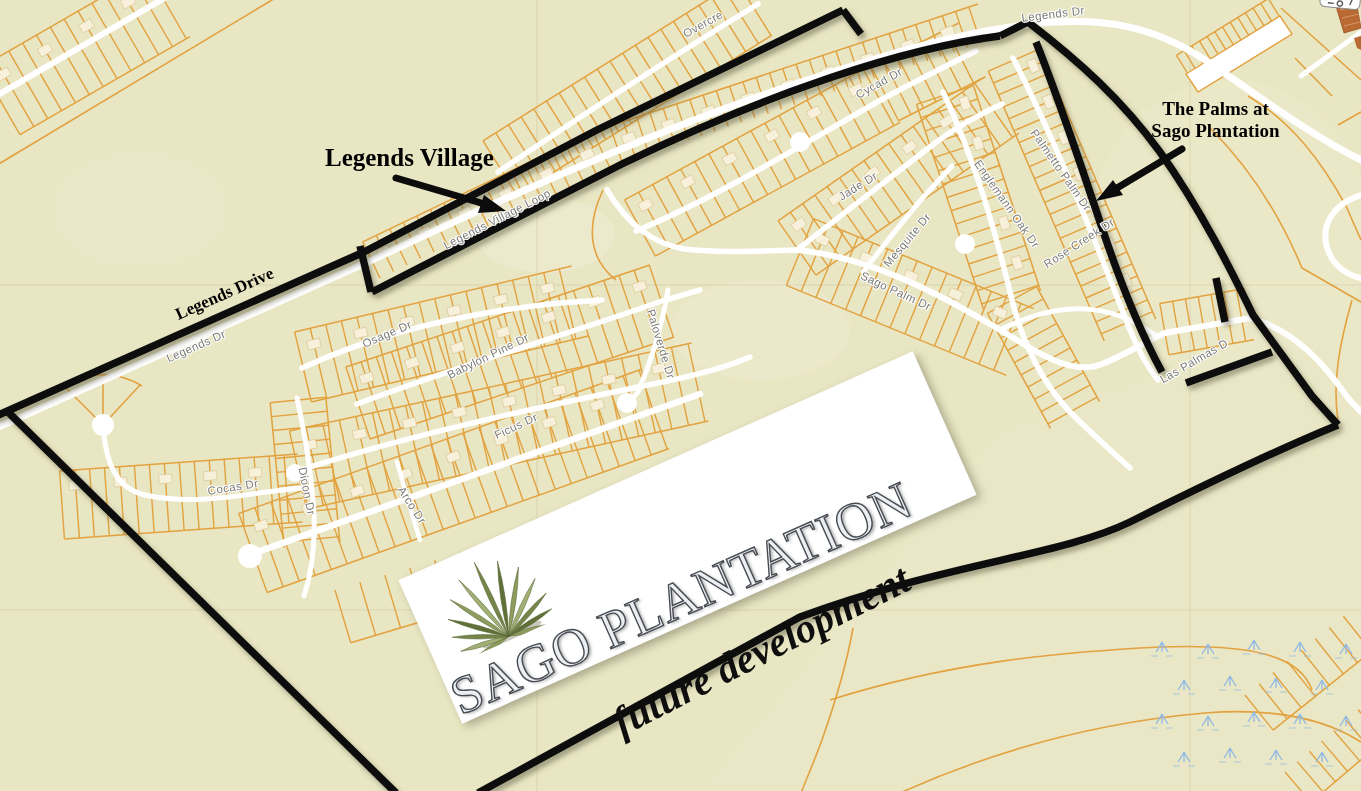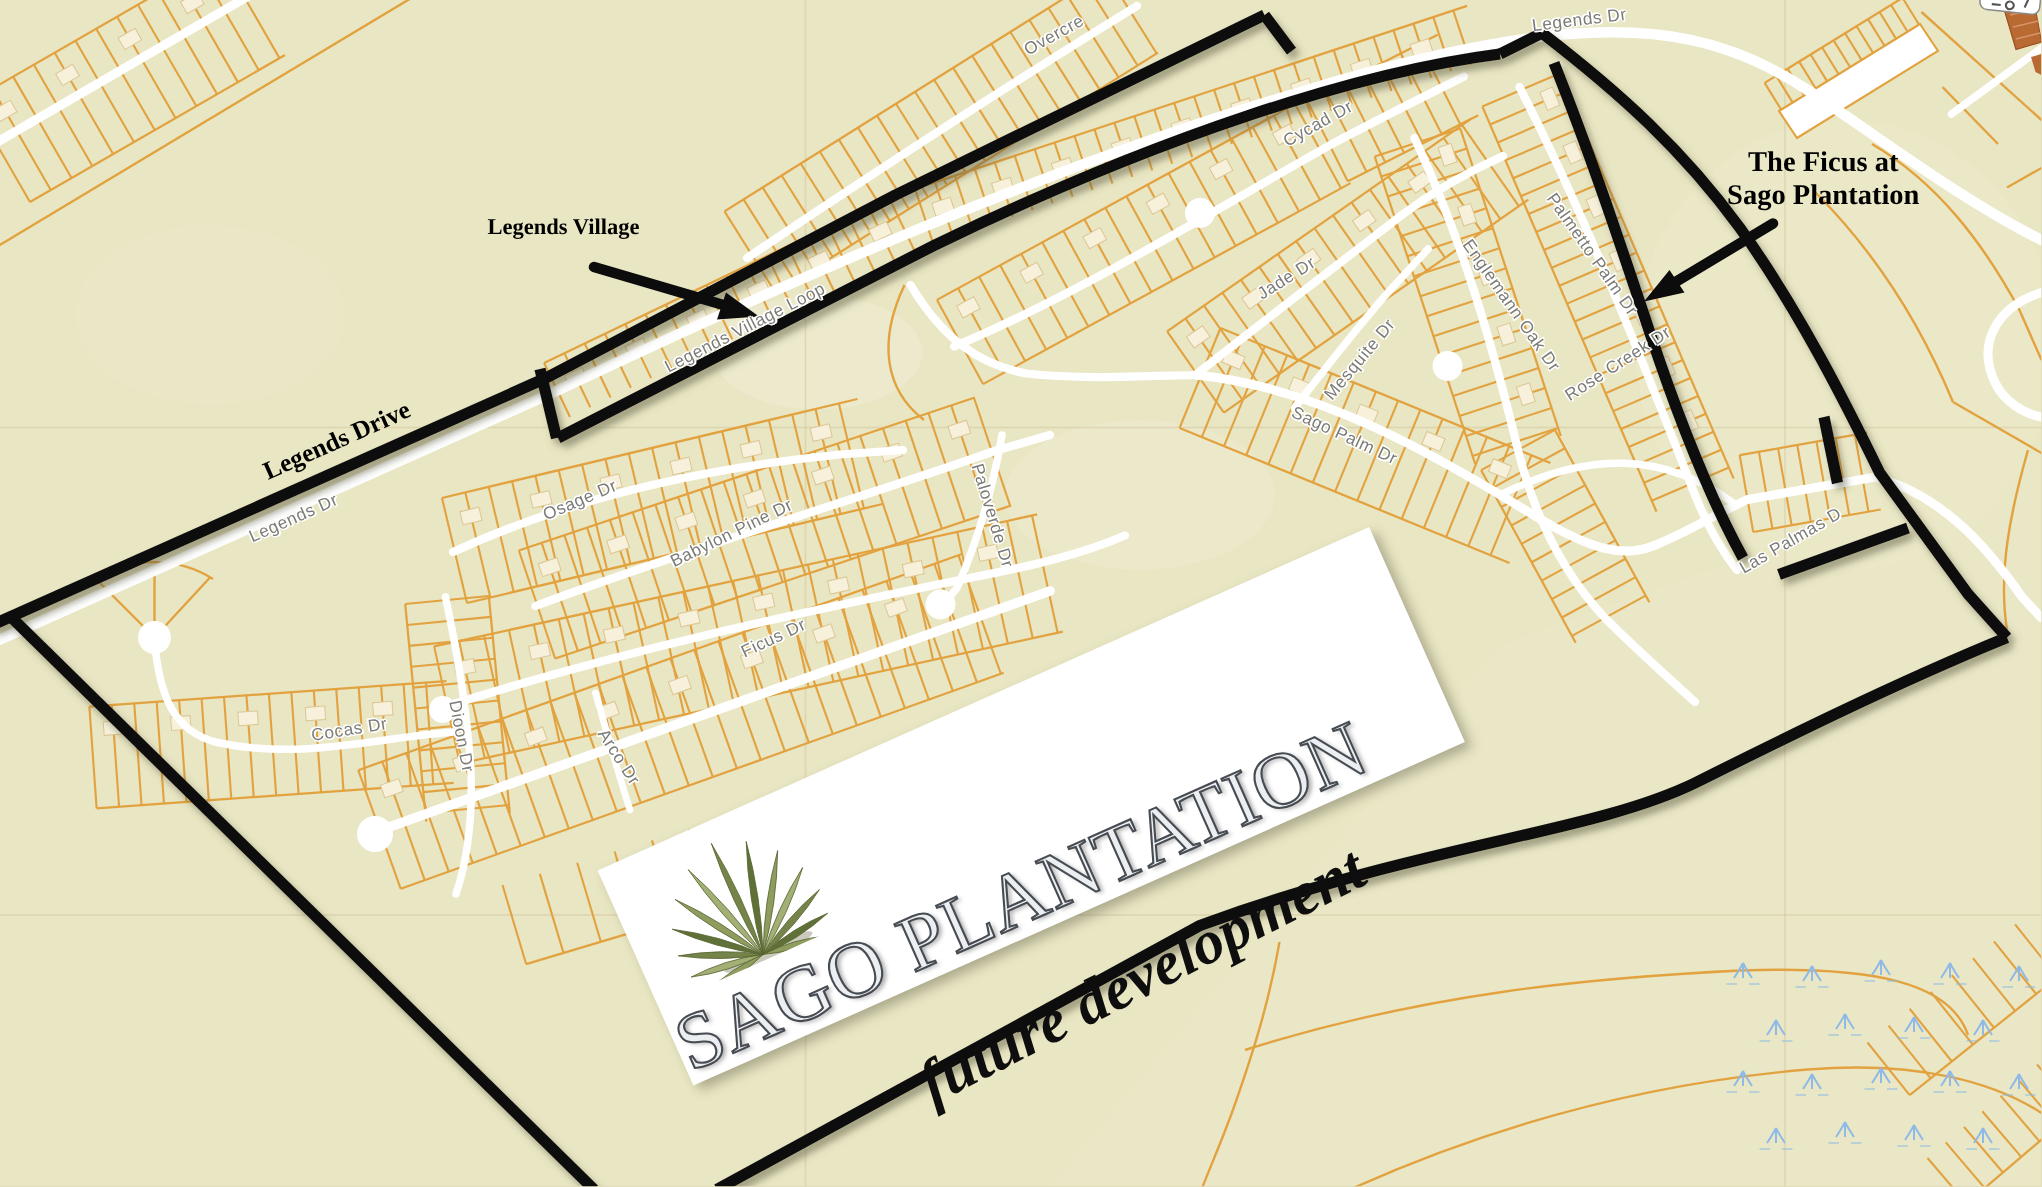--- a/index.html
+++ b/index.html
@@ -4,21 +4,21 @@
 <style>
   html,body{margin:0;padding:0;background:#d8d4b0;}
   #stage{position:relative;width:1361px;height:791px;overflow:hidden;background:#e9e6c3;
          font-family:"Liberation Sans",sans-serif;}
   #stage svg{position:absolute;left:0;top:0;}
   .slabel{position:absolute;font:11.5px "Liberation Sans",sans-serif;color:#7b7b78;
           letter-spacing:.4px;white-space:nowrap;transform-origin:center;
           text-shadow:1px 0 #fff,-1px 0 #fff,0 1px #fff,0 -1px #fff,1px 1px #fff,-1px -1px #fff;}
   .anno{position:absolute;font-family:"Liberation Serif",serif;font-weight:bold;color:#000;
         white-space:nowrap;}
-  #lbl-legends-village{left:325px;top:144px;font-size:15px;}
+  #lbl-legends-village{left:325px;top:144px;font-size:25px;}
   #lbl-palms{left:1118px;top:98px;width:195px;text-align:center;font-size:19px;line-height:1.15;white-space:normal;}
   #lbl-legends-drive{left:172px;top:284px;font-size:17px;transform:rotate(-24deg);transform-origin:center;}
   .banner{position:absolute;left:406px;top:459px;width:563px;height:157px;background:#ffffff;
           transform:rotate(-24deg);transform-origin:center;box-shadow:3px 5px 8px rgba(60,60,40,.35);}
   .logo{position:absolute;left:192px;top:0px;width:160px;height:100px;}
   .brand{position:absolute;left:2px;bottom:-4px;font-family:"Liberation Serif",serif;
          font-size:53px;letter-spacing:1px;white-space:nowrap;color:#eceff2;
          -webkit-text-stroke:1.4px #474b52;text-shadow:2px 2px 3px rgba(70,70,70,.45);}
   .tagline{position:absolute;left:556px;top:626px;width:410px;text-align:center;
            font-family:"Liberation Serif",serif;font-style:italic;font-weight:bold;
@@ -673,21 +673,21 @@
       <div class="slabel" style="left: 488px; top: 356px; transform: translate(-50%, -50%) rotate(-26deg);">Babylon Pine Dr</div>
       <div class="slabel" style="left: 661px; top: 344px; transform: translate(-50%, -50%) rotate(73deg);">Paloverde Dr</div>
       <div class="slabel" style="left: 516px; top: 426px; transform: translate(-50%, -50%) rotate(-25deg);">Ficus Dr</div>
       <div class="slabel" style="left: 233px; top: 487px; transform: translate(-50%, -50%) rotate(-9deg);">Cocas Dr</div>
       <div class="slabel" style="left: 307px; top: 491px; transform: translate(-50%, -50%) rotate(79deg);">Dioon Dr</div>
       <div class="slabel" style="left: 412px; top: 505px; transform: translate(-50%, -50%) rotate(57deg);">Arco Dr</div>
     </div>
 
 <div class="anno" id="lbl-legends-village">Legends Village</div>
 <div class="anno" id="lbl-palms">
-  <span>The Ficus at</span><br>
+  <span>The Palms at</span><br>
   <span>Sago Plantation</span>
 </div>
 <div class="anno" id="lbl-legends-drive">Legends Drive</div>
 
 <div class="banner">
   <svg class="logo" id="logoSvg" viewBox="0 0 160 100">
         <ellipse cx="82" cy="96" rx="32" ry="5" fill="#a9a593" opacity="0.6"></ellipse>
         <path d="M78,96 Q57.11564623323261,104.25189479722741 34.668458867462846,103.64051981734494 Q55.552812634230236,95.38862502011753 78,96 Z" fill="#8e9c5e" stroke="#55632f" stroke-width="0.5"></path>
         <path d="M78,96 Q52.5171569456134,97.62571057248832 28.053142815137953,90.30927444388733 Q53.53598586952456,88.68356387139903 78,96 Z" fill="#a3b075" stroke="#55632f" stroke-width="0.5"></path>
         <path d="M78,96 Q50.219037714697784,89.09630283814421 25.95465558579903,73.90806199521646 Q53.73561787110125,80.81175915707225 78,96 Z" fill="#75854a" stroke="#55632f" stroke-width="0.5"></path>

